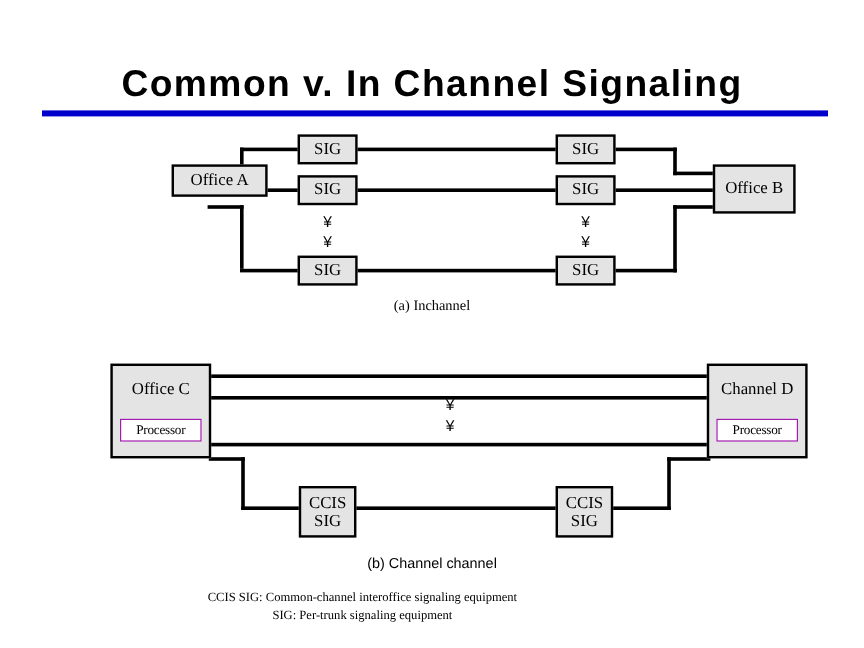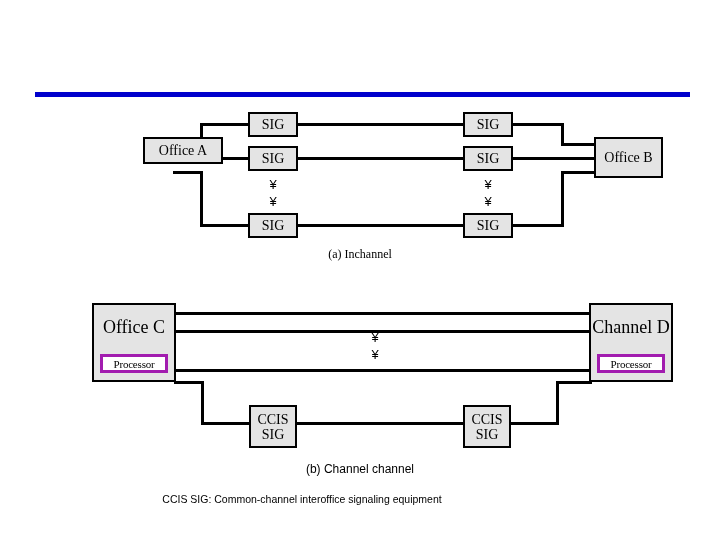--- a/index.html
+++ b/index.html
@@ -54,29 +54,29 @@
   }
   .office {
     font-size: 14px;
   }
   .office-proc {
     flex-direction: column;
     justify-content: flex-start;
     padding-top: 12px;
   }
   .office-proc .office-label {
-    font-size: 18px;
+    font-size: 14px;
   }
   .proc-box {
     box-sizing: border-box;
     margin-top: 16px;
     width: 68px;
     height: 19px;
     background: #ffffff;
-    border: 3px solid #a21caf;
+    border: 1px solid #a21caf;
     font-size: 11px;
     display: flex;
     align-items: center;
     justify-content: center;
     letter-spacing: -0.2px;
   }
   .sig {
     font-size: 14px;
     line-height: 15px;
     text-align: center;
@@ -117,30 +117,31 @@
     font-family: "Liberation Sans", sans-serif;
     font-size: 12px;
     color: #000000;
   }
 
   .legend-line {
     position: absolute;
     width: 604px;
     left: 0;
     text-align: center;
-    font-family: Liberation Sans, sans-serif;
+    font-family: Liberation Serif, serif;
     font-size: 10.5px;
     color: #000000;
   }
 </style>
 </head>
 <body>
 
 <div id="slide">
 
+  <div id="title-text">Common v. In Channel Signaling</div>
   <div id="title-rule"></div>
 
   <div>
 
     <div class="node office" style="left:95px; top:137px; width:80px; height:27px;margin-left:48px;">
       <span>Office A</span>
     </div>
 
     <div class="node office" style="left:594px; top:137px; width:69px; height:41px;">
       <span>Office B</span>
@@ -233,14 +234,15 @@
     <div class="hline" style="left:295px; top:422px; width:170px;"></div>
 
     <div class="hline" style="left:509px; top:422px; width:50px;"></div>
     <div class="vline" style="left:556px; top:381px; height:44px;"></div>
     <div class="hline" style="left:556px; top:381px; width:36px;"></div>
 
     <div class="caption" style="top:462px;">(b) Channel channel</div>
   </div>
 
   <div class="legend-line" style="top:493px;">CCIS SIG: Common-channel interoffice signaling equipment</div>
+  <div class="legend-line" style="top:508px;">SIG: Per-trunk signaling equipment</div>
 
 </div>
 
 </body></html>

